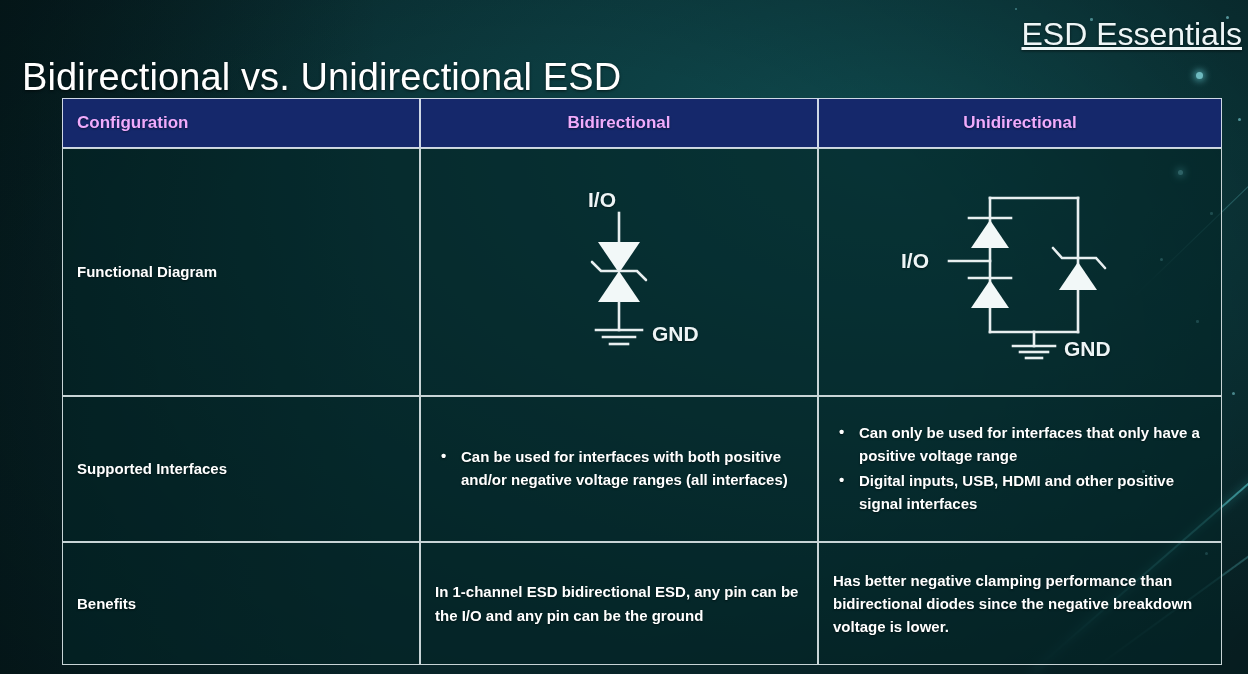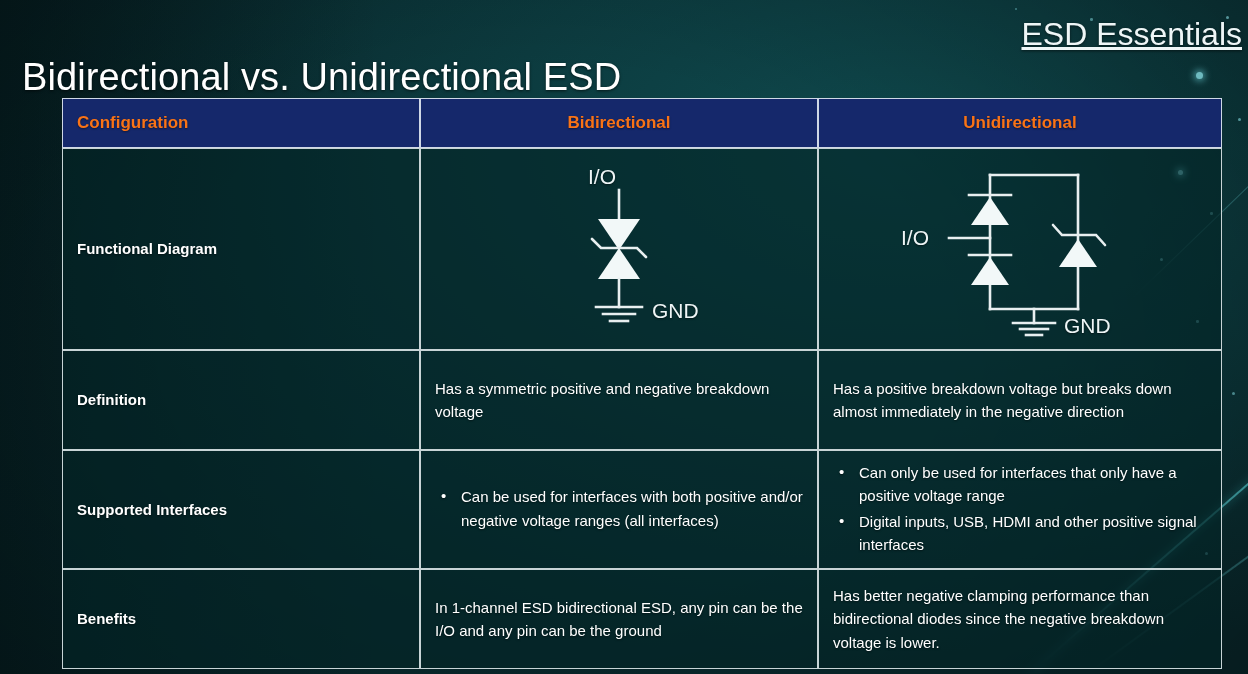--- a/index.html
+++ b/index.html
@@ -62,35 +62,36 @@
     border-collapse:separate; border-spacing:0;
     table-layout:fixed;
   }
   #esd-table td, #esd-table th { vertical-align:middle; }
   .col-cfg  { width:358px; }
   .col-bi   { width:398px; }
   .col-uni  { width:404px; }
 
   thead th {
     background:#15286b;
-    color:#f97316;
+    color:#f0abfc;
     font-size:17px; font-weight:bold;
     height:50px;
     border:1.6px solid #cfd8e6;
     text-shadow:0 1px 2px rgba(0,0,0,.45);
   }
   thead th.left { text-align:left; padding-left:14px; }
   thead th.ctr  { text-align:center; }
 
   tbody td {
     border:1.6px solid #c8d4d6;
     background:rgba(4,37,38,.62);
     color:#ffffff;
     font-size:15px; line-height:1.55;
     text-shadow:0 1px 2px rgba(0,0,0,.5);
+    font-weight:bold;
   }
   td.rowlabel { font-weight:bold; padding-left:14px; padding-right:0; }
   td.content  { padding:10px 12px 10px 14px; vertical-align:middle; }
   td.diagram  { padding:0; }
 
   ul.bullets { list-style:none; }
   ul.bullets li {
     position:relative; padding-left:22px; margin:0 0 2px 4px;
   }
   ul.bullets li:before {
@@ -203,25 +204,20 @@
             <line class="wire" x1="141" y1="152" x2="141" y2="166"></line>
             <line class="wire" x1="120" y1="166" x2="162" y2="166"></line>
             <line class="wire" x1="127" y1="172" x2="155" y2="172"></line>
             <line class="wire" x1="133" y1="178" x2="149" y2="178"></line>
             <text class="lbl" x="171" y="176">GND</text>
           </svg>
         </div>
       </td>
     </tr>
 
-    <tr style="height:100px;">
-      <td class="rowlabel">Definition</td>
-      <td class="content">Has a symmetric positive and negative breakdown voltage</td>
-      <td class="content">Has a positive breakdown voltage but breaks down almost immediately in the negative direction</td>
-    </tr>
 
     <tr style="height:115px;">
       <td class="rowlabel">Supported Interfaces</td>
       <td class="content">
         <ul class="bullets">
           <li>Can be used for interfaces with both positive and/or negative voltage ranges (all interfaces)</li>
         </ul>
       </td>
       <td class="content">
         <ul class="bullets">

